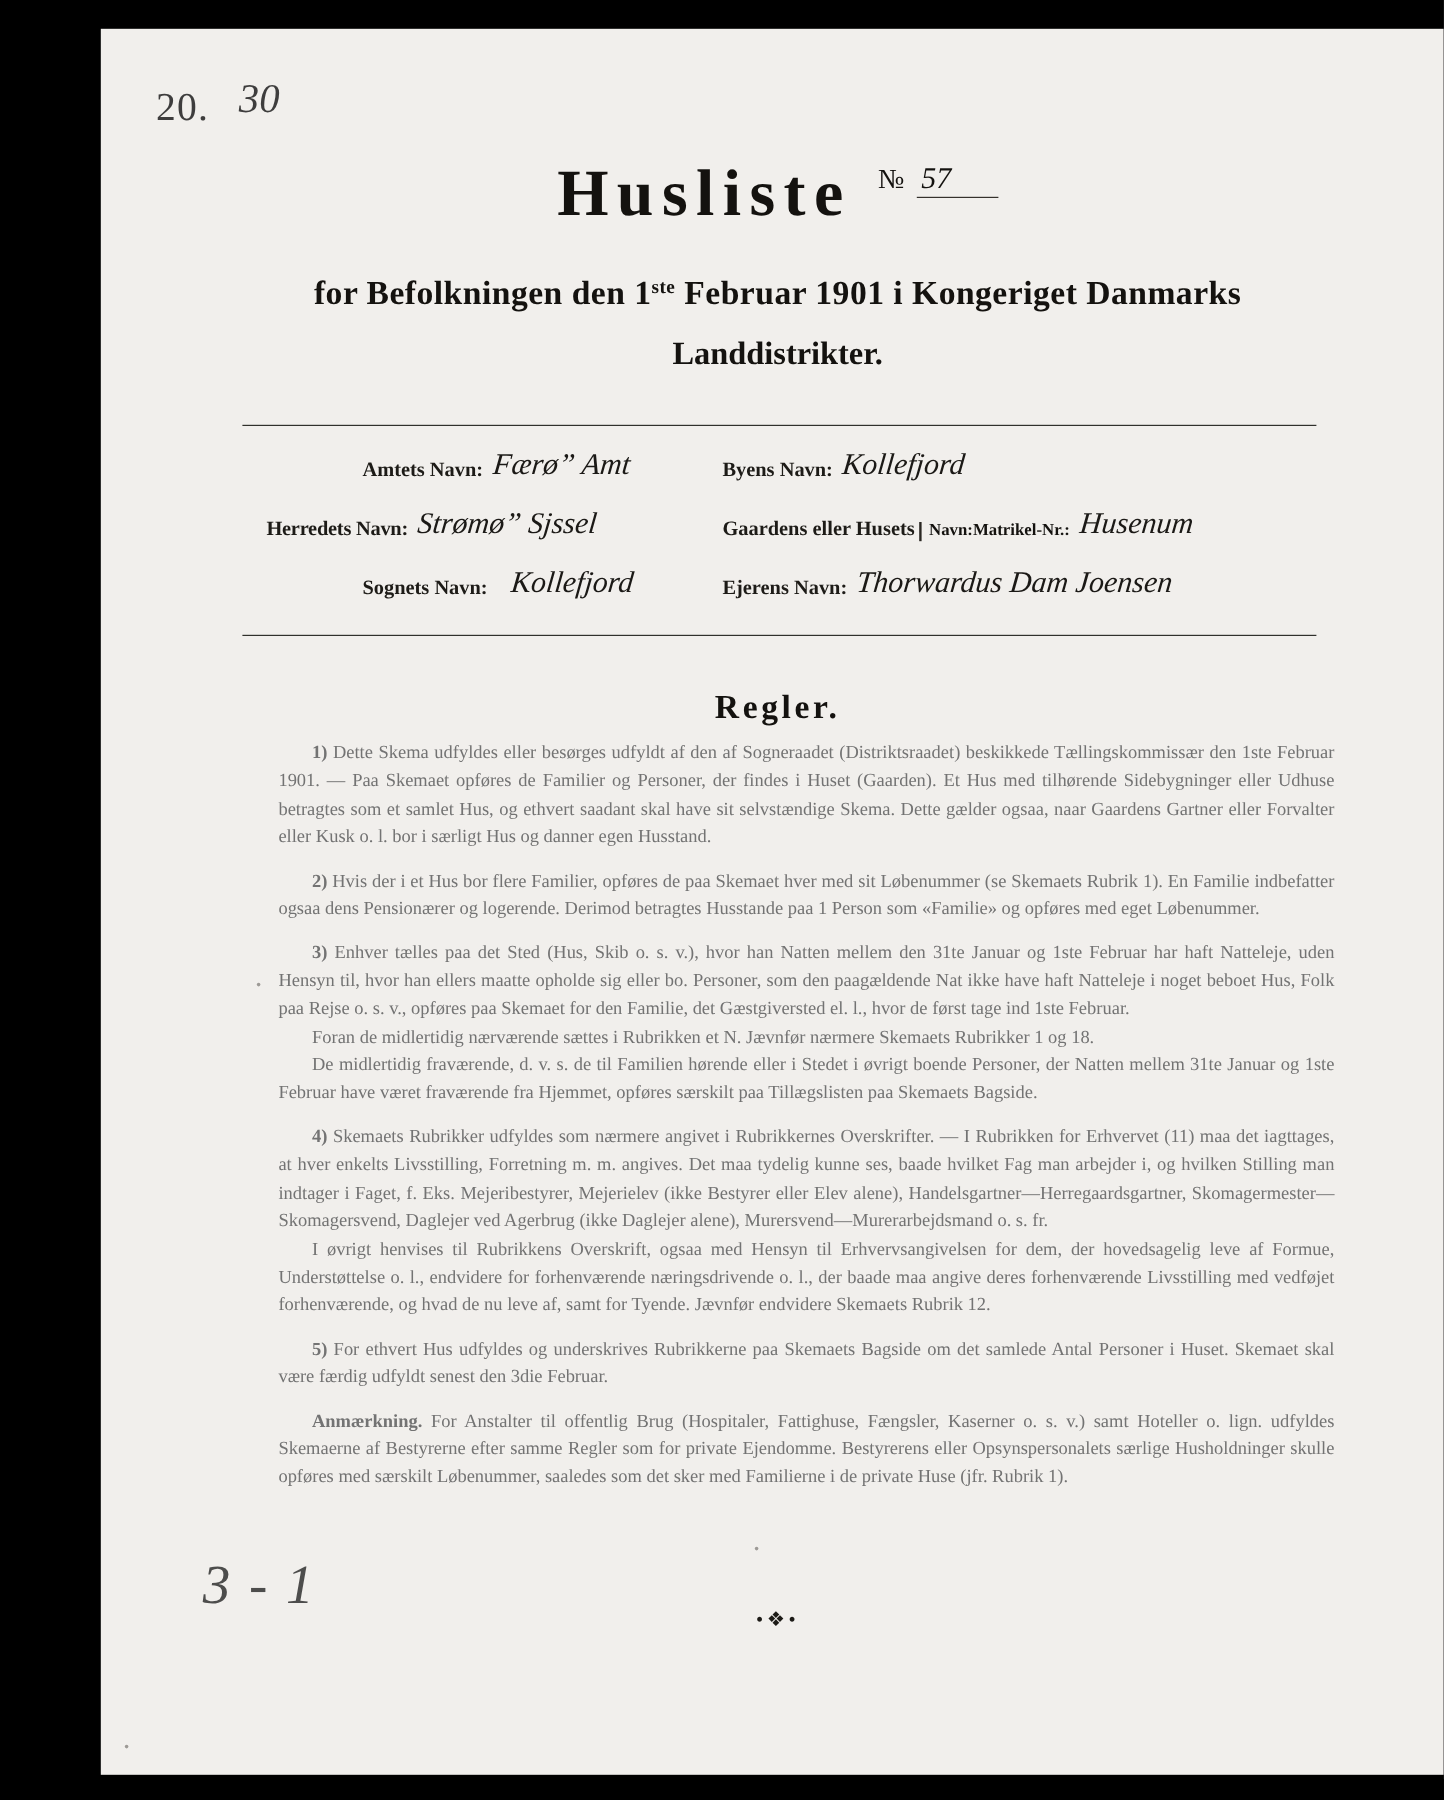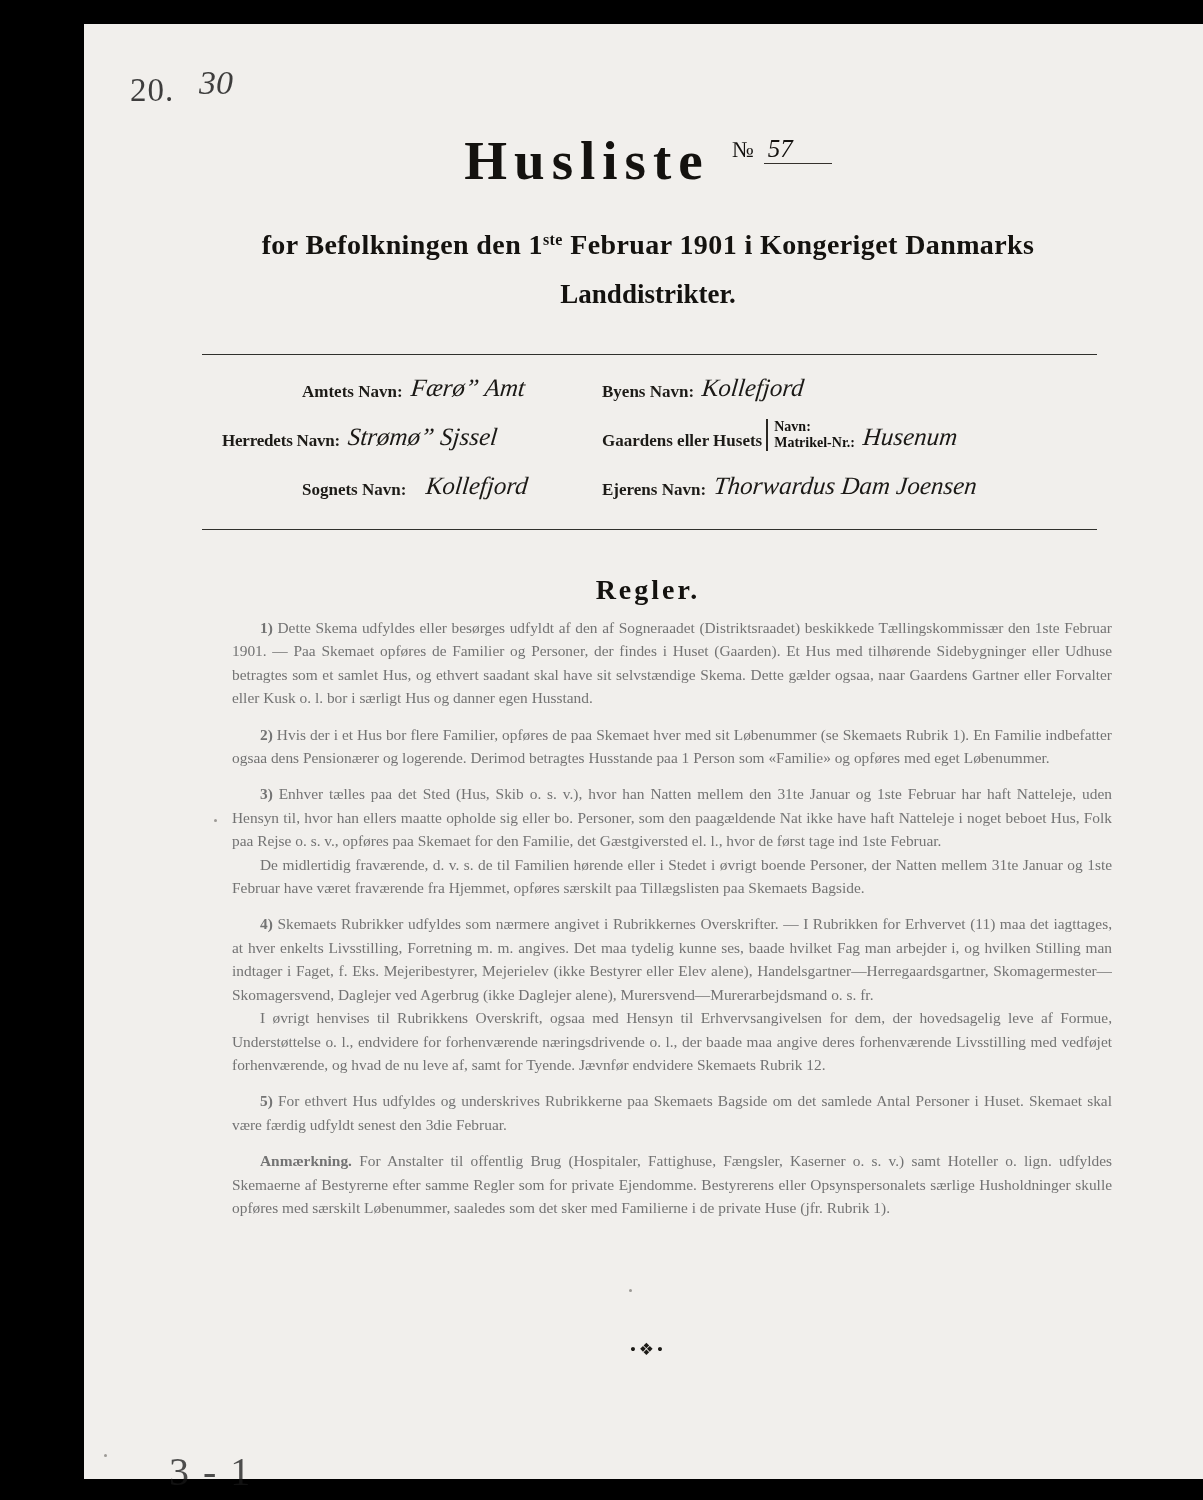--- a/index.html
+++ b/index.html
@@ -38,22 +38,23 @@
     letter-spacing: 1px;
   }
   .scan-30 {
     left: 115px;
     top: 40px;
     font-size: 34px;
     font-style: italic;
   }
   .scan-bottom {
     left: 85px;
-    top: 1424px;
-    font-size: 40px;
+    top: 1270px;
+    font-size: 46px;
+    font-style: italic;
     letter-spacing: 2px;
     opacity: 0.75;
   }
   .title-row {
     position: absolute;
     left: 0;
     top: 105px;
     width: 100%;
     text-align: center;
   }
@@ -149,21 +150,21 @@
   .pad-left-2 { padding-left: 20px; }
   .brace-block {
     display: flex;
     align-items: center;
     font-size: 13px;
     line-height: 1.15;
     padding-left: 6px;
     border-left: 2px solid #2a2722;
     margin-left: 4px;
   }
-  .brace-lines { display: flex; flex-direction: column; }
+  .brace-lines { display: flex; flex-direction: row; }
   .brace-lines span { font-weight: bold; font-size: 14px; white-space: nowrap; }
 
   .regler-head {
     position: absolute;
     left: 0;
     top: 550px;
     width: 100%;
     text-align: center;
     font-size: 28px;
     font-weight: bold;
@@ -269,20 +270,21 @@
     </div>
 
     <div class="rule rule-bottom"></div>
 
     <div class="regler-head">Regler.</div>
 
     <div class="body-text">
       <p><span class="indent"></span><span class="b">1)</span> <span>Dette Skema udfyldes eller besørges udfyldt af den af Sogneraadet (Distriktsraadet) beskikkede Tællingskommissær den 1ste Februar 1901. — Paa Skemaet opføres de Familier og Personer, der findes i Huset (Gaarden). Et Hus med tilhørende Sidebygninger eller Udhuse betragtes som et samlet Hus, og ethvert saadant skal have sit selvstændige Skema. Dette gælder ogsaa, naar Gaardens Gartner eller Forvalter eller Kusk o. l. bor i særligt Hus og danner egen Husstand.</span></p>
       <p><span class="indent"></span><span class="b">2)</span> <span>Hvis der i et Hus bor flere Familier, opføres de paa Skemaet hver med sit Løbenummer (se Skemaets Rubrik 1). En Familie indbefatter ogsaa dens Pensionærer og logerende. Derimod betragtes Husstande paa 1 Person som «Familie» og opføres med eget Løbenummer.</span></p>
       <p class="tight"><span class="indent"></span><span class="b">3)</span> <span>Enhver tælles paa det Sted (Hus, Skib o. s. v.), hvor han Natten mellem den 31te Januar og 1ste Februar har haft Natteleje, uden Hensyn til, hvor han ellers maatte opholde sig eller bo. Personer, som den paagældende Nat ikke have haft Natteleje i noget beboet Hus, Folk paa Rejse o. s. v., opføres paa Skemaet for den Familie, det Gæstgiversted el. l., hvor de først tage ind 1ste Februar.</span></p>
+      <p class="tight"><span class="indent"></span><span>Foran de midlertidig nærværende sættes i Rubrikken et N. Jævnfør nærmere Skemaets Rubrikker 1 og 18.</span></p>
       <p><span class="indent"></span><span>De midlertidig fraværende, d. v. s. de til Familien hørende eller i Stedet i øvrigt boende Personer, der Natten mellem 31te Januar og 1ste Februar have været fraværende fra Hjemmet, opføres særskilt paa Tillægslisten paa Skemaets Bagside.</span></p>
       <p class="tight"><span class="indent"></span><span class="b">4)</span> <span>Skemaets Rubrikker udfyldes som nærmere angivet i Rubrikkernes Overskrifter. — I Rubrikken for Erhvervet (11) maa det iagttages, at hver enkelts Livsstilling, Forretning m. m. angives. Det maa tydelig kunne ses, baade hvilket Fag man arbejder i, og hvilken Stilling man indtager i Faget, f. Eks. Mejeribestyrer, Mejerielev (ikke Bestyrer eller Elev alene), Handelsgartner—Herregaardsgartner, Skomagermester—Skomagersvend, Daglejer ved Agerbrug (ikke Daglejer alene), Murersvend—Murerarbejdsmand o. s. fr.</span></p>
       <p><span class="indent"></span><span>I øvrigt henvises til Rubrikkens Overskrift, ogsaa med Hensyn til Erhvervsangivelsen for dem, der hovedsagelig leve af Formue, Understøttelse o. l., endvidere for forhenværende næringsdrivende o. l., der baade maa angive deres forhenværende Livsstilling med vedføjet forhenværende, og hvad de nu leve af, samt for Tyende. Jævnfør endvidere Skemaets Rubrik 12.</span></p>
       <p><span class="indent"></span><span class="b">5)</span> <span>For ethvert Hus udfyldes og underskrives Rubrikkerne paa Skemaets Bagside om det samlede Antal Personer i Huset. Skemaet skal være færdig udfyldt senest den 3die Februar.</span></p>
       <p><span class="indent"></span><span class="b">Anmærkning.</span> <span>For Anstalter til offentlig Brug (Hospitaler, Fattighuse, Fængsler, Kaserner o. s. v.) samt Hoteller o. lign. udfyldes Skemaerne af Bestyrerne efter samme Regler som for private Ejendomme. Bestyrerens eller Opsynspersonalets særlige Husholdninger skulle opføres med særskilt Løbenummer, saaledes som det sker med Familierne i de private Huse (jfr. Rubrik 1).</span></p>
     </div>
 
     <div class="ornament">•❖•</div>
 
     <div class="speck" style="left:130px; top:795px;"></div>

